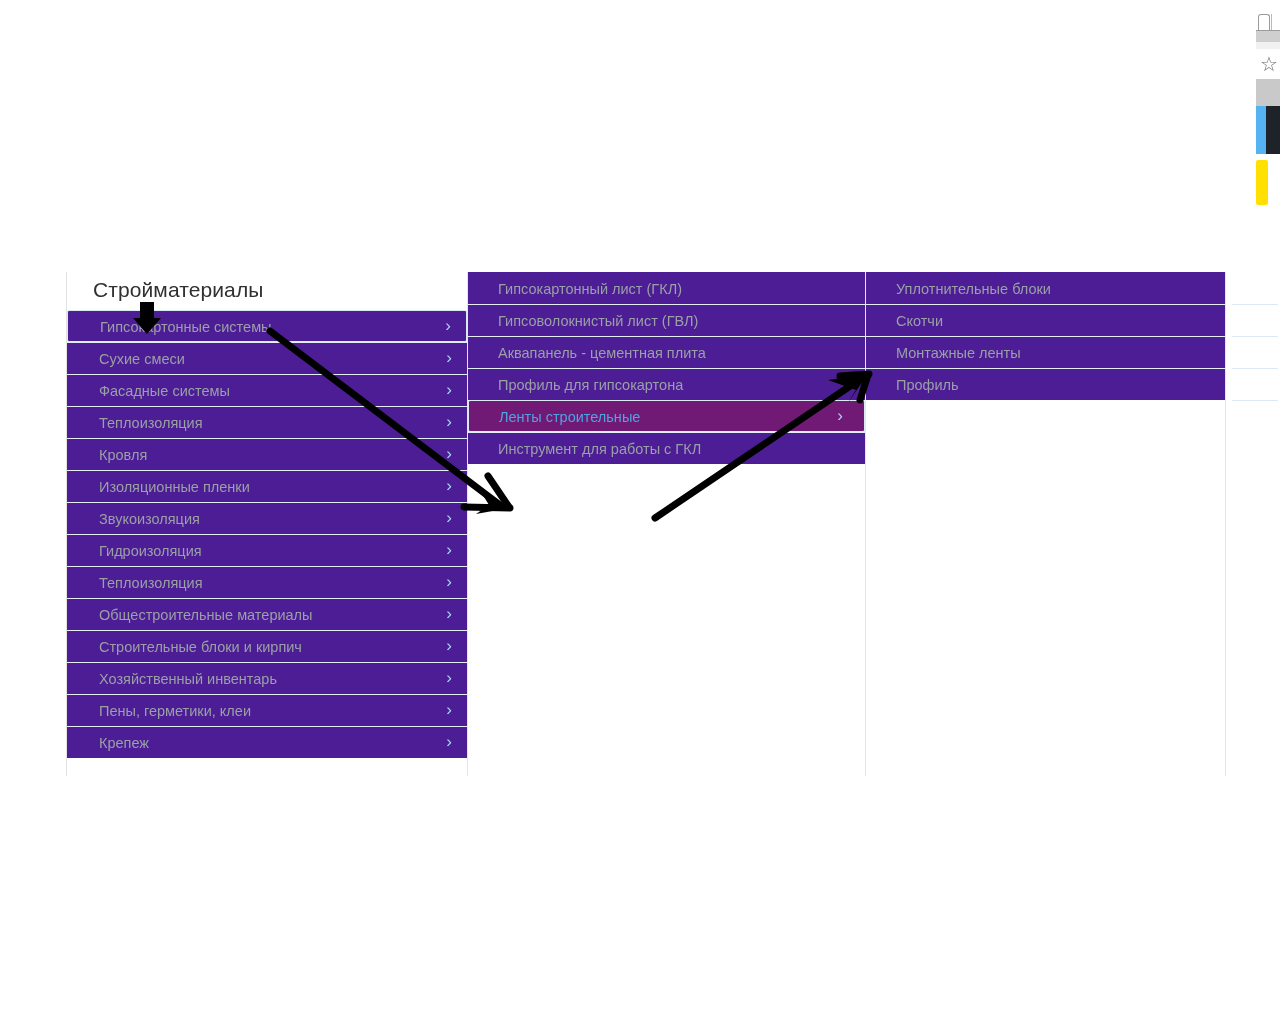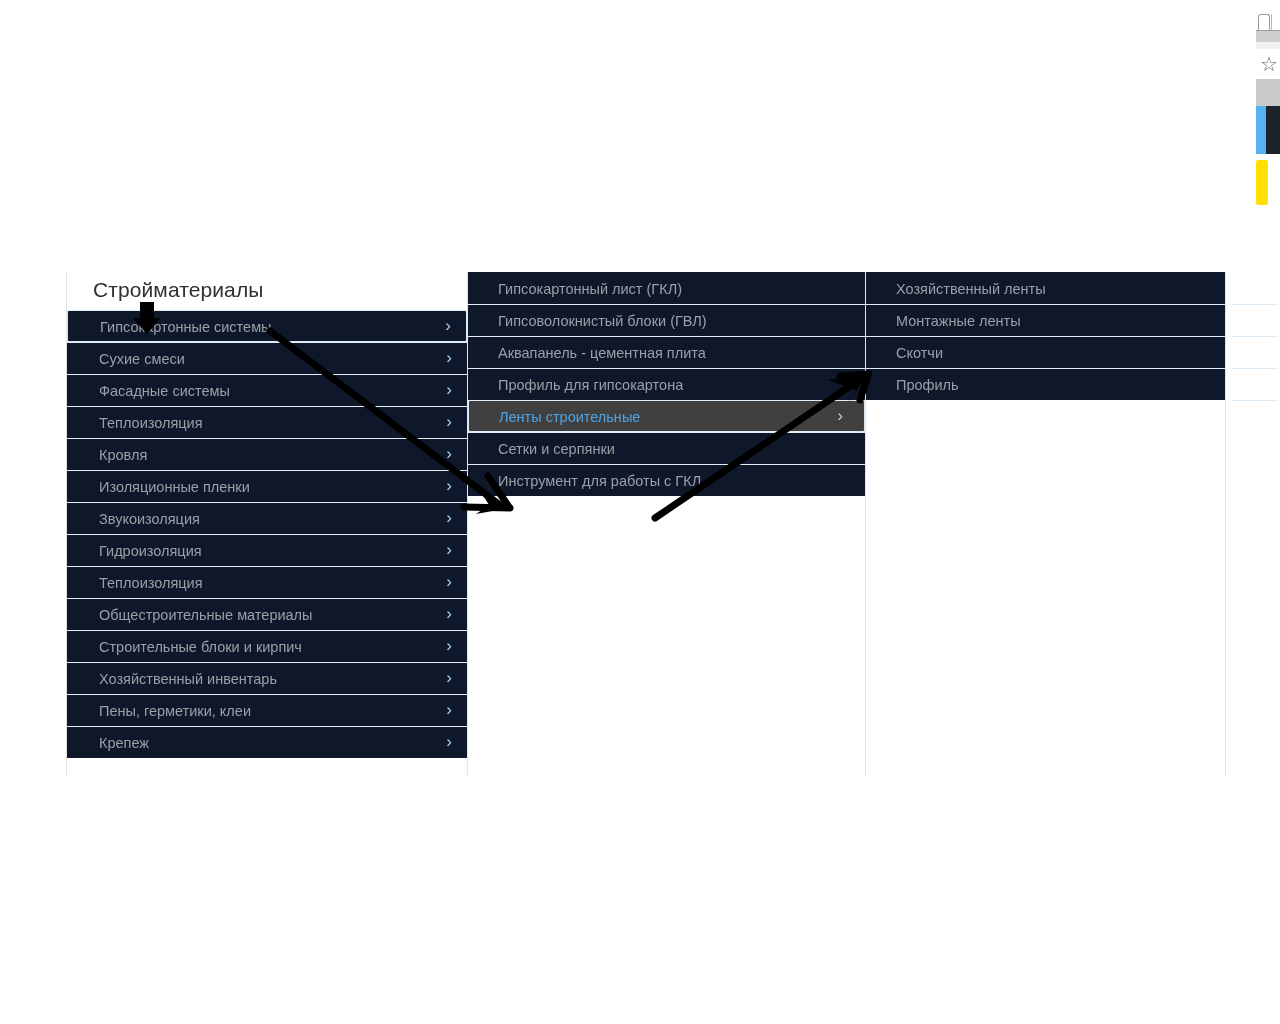--- a/index.html
+++ b/index.html
@@ -64,21 +64,21 @@
     height: 32px;
     line-height: 32px;
     box-sizing: border-box;
     font-size: 14.5px;
     color: #9aa0a6;
     padding-left: 32px;
     padding-right: 36px;
     border-top: 1px solid #e4eef7;
     white-space: nowrap;
     cursor: pointer;
-    background: #0f172a;
+    background: #4c1d95;
   }
   .col-2 .menu-item, .col-3 .menu-item { padding-left: 30px; }
   .menu-item:first-child { border-top: 1px solid transparent; }
 
   
   .menu-item .chev {
     position: absolute;
     right: 14px;
     top: 0;
     width: 12px;
@@ -90,21 +90,21 @@
     font-weight: 300;
   }
   .col-1 .menu-item .chev { right: 12px; }
   .col-2 .menu-item .chev { right: 18px; }
 
   
   .menu-item.active {
     border: 1px solid #dceaf6;
     border-radius: 2px;
     color: #4fa3e3;
-    background: #404040;
+    background: #701a75;
   }
   .menu-item.active .chev { color: #a8d3f0; }
 
   .menu-item.boxed {
     border: 1px solid #dceaf6;
     border-radius: 2px;
     color: #9aa0a6;
   }
 
   
@@ -213,34 +213,33 @@
           <li class="menu-item"><span>Строительные блоки и кирпич</span><span class="chev">›</span></li>
           <li class="menu-item"><span>Хозяйственный инвентарь</span><span class="chev">›</span></li>
           <li class="menu-item"><span>Пены, герметики, клеи</span><span class="chev">›</span></li>
           <li class="menu-item"><span>Крепеж</span><span class="chev">›</span></li>
         </ul>
     </div>
 
     <div class="column col-2">
       <ul class="menu-list" id="list-2">
           <li class="menu-item"><span>Гипсокартонный лист (ГКЛ)</span></li>
-          <li class="menu-item"><span>Гипсоволокнистый блоки (ГВЛ)</span></li>
+          <li class="menu-item"><span>Гипсоволокнистый лист (ГВЛ)</span></li>
           <li class="menu-item"><span>Аквапанель - цементная плита</span></li>
           <li class="menu-item"><span>Профиль для гипсокартона</span></li>
           <li class="menu-item active"><span>Ленты строительные</span><span class="chev">›</span></li>
-          <li class="menu-item"><span>Сетки и серпянки</span></li>
           <li class="menu-item"><span>Инструмент для работы с ГКЛ</span></li>
         </ul>
     </div>
 
     <div class="column col-3">
       <ul class="menu-list" id="list-3">
-          <li class="menu-item"><span>Хозяйственный ленты</span></li>
+          <li class="menu-item"><span>Уплотнительные блоки</span></li>
+          <li class="menu-item"><span>Скотчи</span></li>
           <li class="menu-item"><span>Монтажные ленты</span></li>
-          <li class="menu-item"><span>Скотчи</span></li>
           <li class="menu-item"><span>Профиль</span></li>
         </ul>
     </div>
 
     <div class="column col-4">
       <ul class="stub-list" id="list-4">
           <li class="stub"></li>
           <li class="stub"></li>
           <li class="stub"></li>
           <li class="stub"></li>

